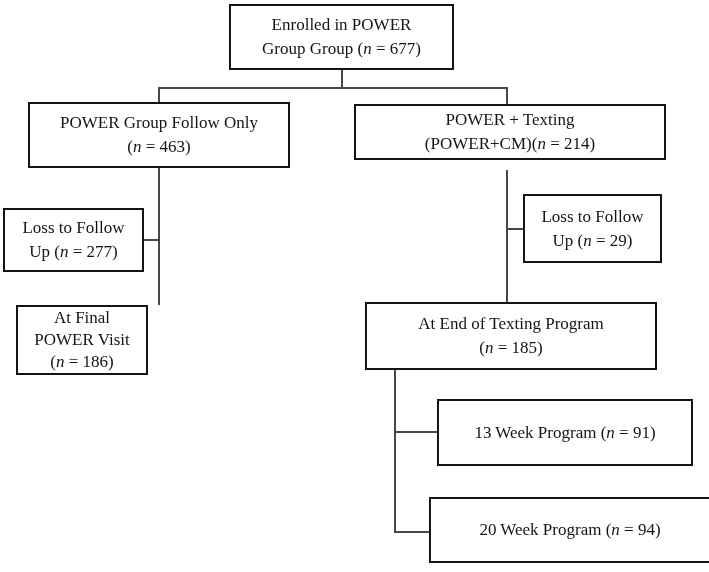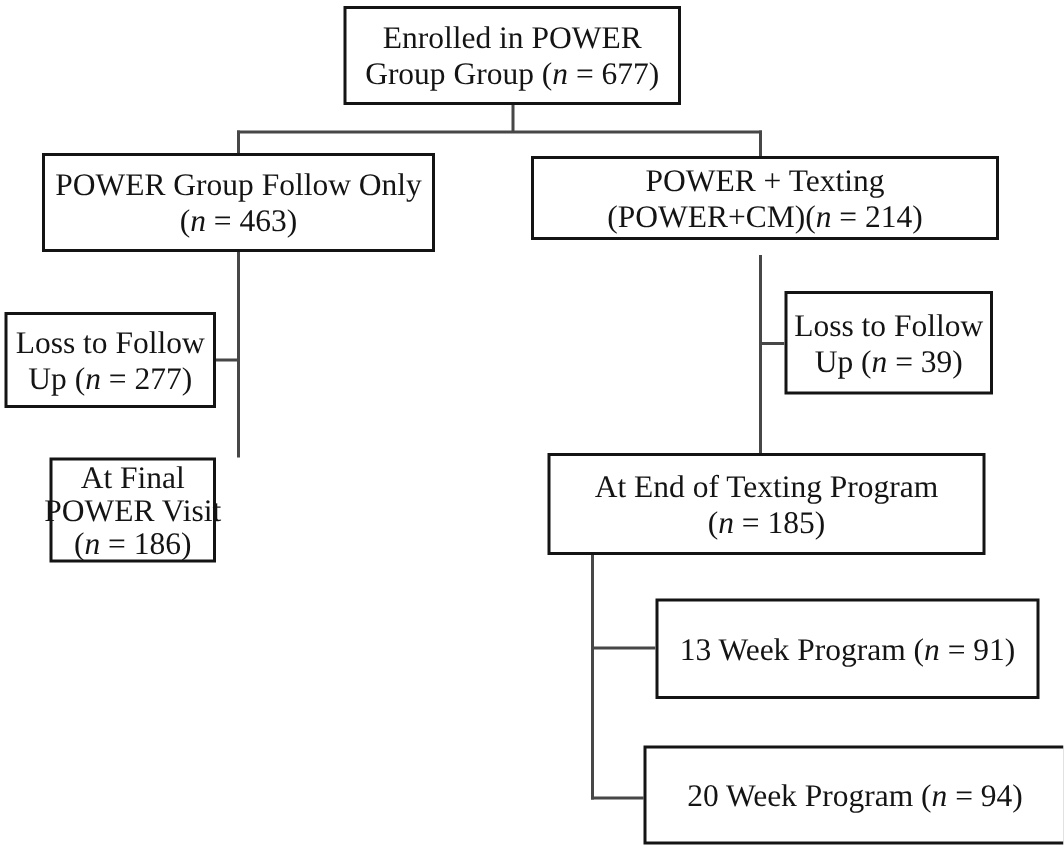--- a/index.html
+++ b/index.html
@@ -14,21 +14,21 @@
   .node {
     position: absolute;
     box-sizing: border-box;
     border: 2.5px solid var(--box-border, #141414);
     background: #ffffff;
     display: flex;
     align-items: center;
     justify-content: center;
     text-align: center;
     color: var(--text, #141414);
-    font-size: 21px;
+    font-size: 17px;
     line-height: 24px;
   }
   .txt { white-space: nowrap; }
   .nvar { font-style: italic; }
   .line {
     position: absolute;
     background: var(--line-color, #474747);
   }
   .line.v { width: 2px; }
   .line.h { height: 2px; }
@@ -71,32 +71,32 @@
     </div>
   </div>
 
   <div class="node" style="left:3px;top:208px;width:141px;height:64px">
     <div class="txt">
       <span>Loss to Follow</span><br>
       <span>Up (</span><span class="nvar">n</span><span> = 277)</span>
     </div>
   </div>
 
-  <div class="node" style="left:33px;top:305px;width:111px;height:70px">
+  <div class="node" style="left:16px;top:305px;width:132px;height:70px">
     <div class="txt" style="line-height:22px">
       <span>At Final</span><br>
       <span>POWER Visit</span><br>
       <span>(</span><span class="nvar">n</span><span> = 186)</span>
     </div>
   </div>
 
   <div class="node" style="left:523px;top:194px;width:139px;height:69px">
     <div class="txt">
       <span>Loss to Follow</span><br>
-      <span>Up (</span><span class="nvar">n</span><span> = 39)</span>
+      <span>Up (</span><span class="nvar">n</span><span> = 29)</span>
     </div>
   </div>
 
   <div class="node" style="left:365px;top:302px;width:292px;height:68px">
     <div class="txt">
       <span>At End of Texting Program</span><br>
       <span>(</span><span class="nvar">n</span><span> = 185)</span>
     </div>
   </div>
 

